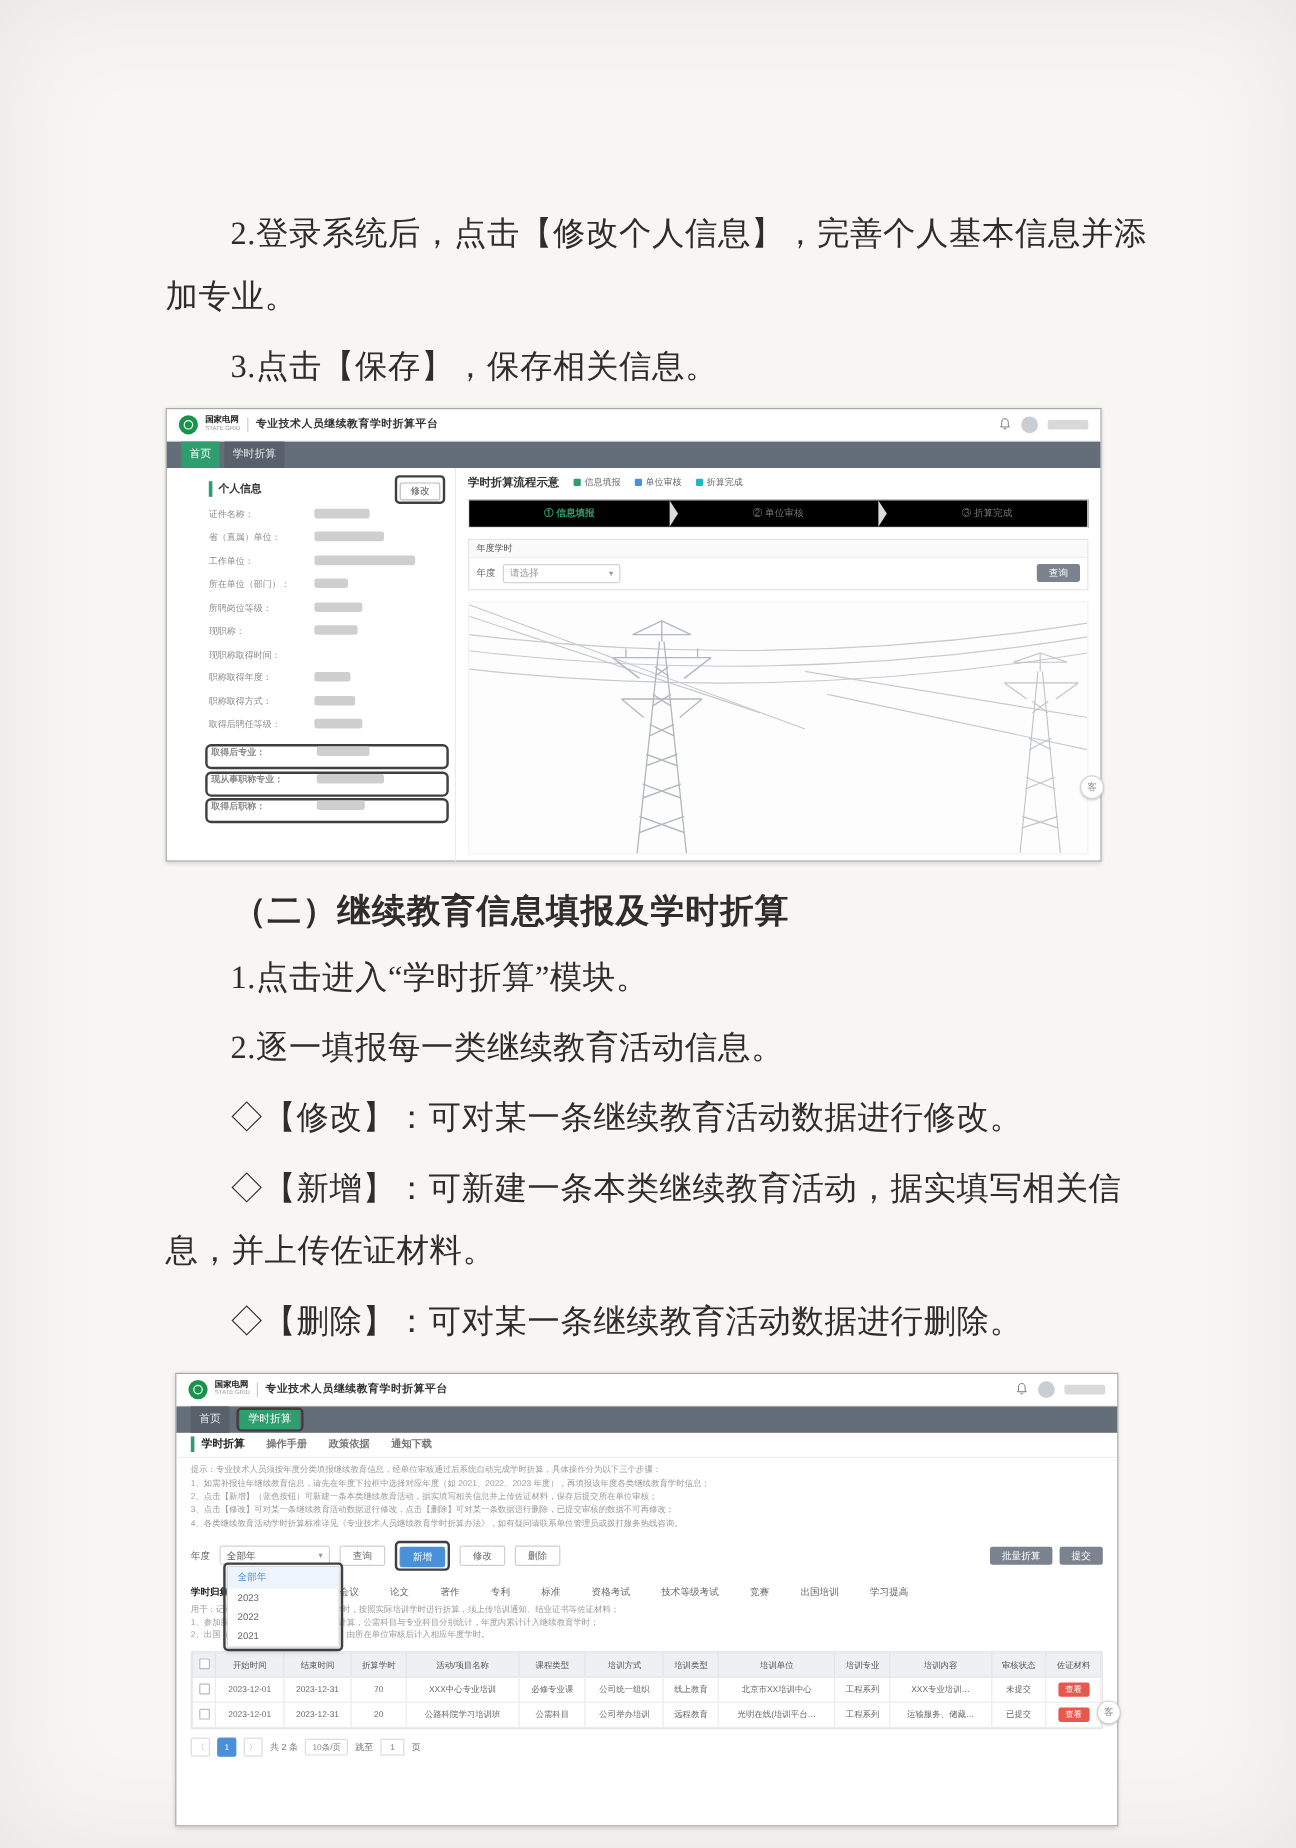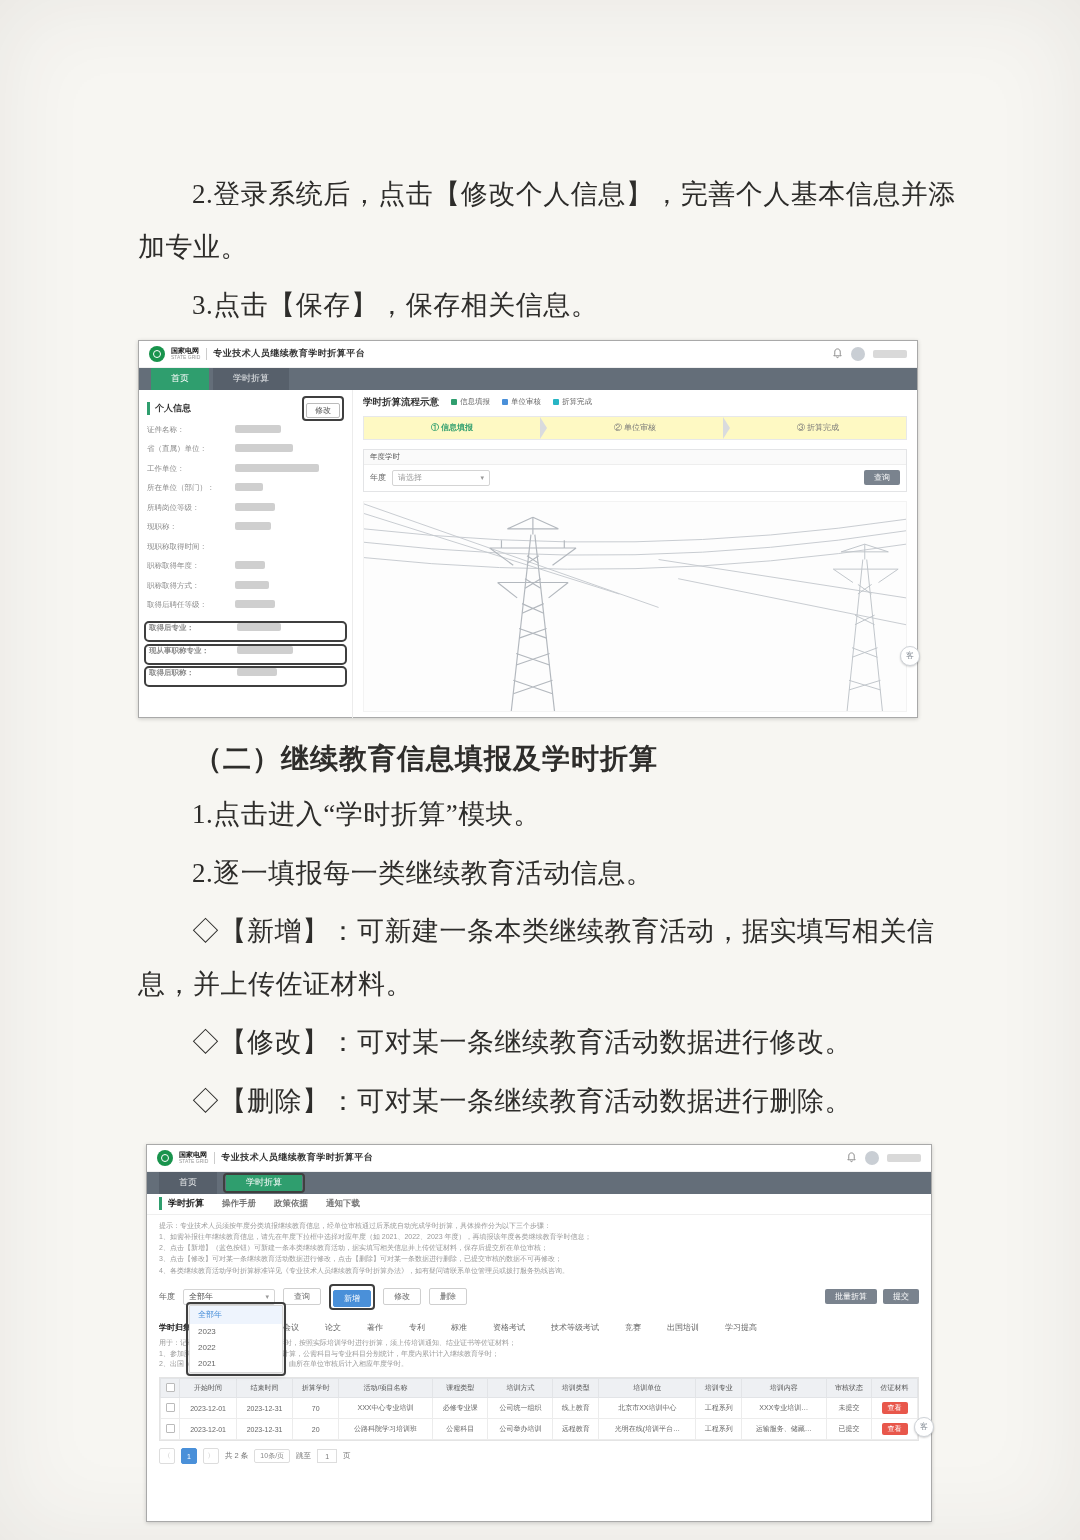--- a/index.html
+++ b/index.html
@@ -21,42 +21,42 @@
   .brand { line-height:1.1; }
   .brand .cn { font-size:7px; font-weight:bold; color:#222; }
   .brand .en { font-size:5px; color:#999; }
   .vdiv { width:1px; height:12px; background:#ccc; }
   .platform { font-size:9px; color:#333; font-weight:bold; letter-spacing:0.5px; }
   .sh-top-right { margin-left:auto; display:flex; align-items:center; gap:8px; }
   .bell { width:11px; height:11px; }
   .avatar { width:14px; height:14px; border-radius:50%; background:#c9ced4; }
   .uname { width:34px; height:8px; background:#d9d9d9; border-radius:2px; }
   .sh-nav { height:22px; background:#646e79; display:flex; align-items:stretch; padding-left:12px; gap:4px; }
-  .tab { font-size:9px; color:#e8eaec; padding:0 20px; display:flex; align-items:center; }
+  .tab { font-size:9px; color:#e8eaec; padding:0 7px; display:flex; align-items:center; }
   .tab.active { background:#2f9e6e; color:#fff; }
   .tab.inactive { background:#57606b; }
   .annot-tab { align-self:center; border:2.5px solid #3f3f3f; border-radius:4px; padding:0 1px; margin-left:2px; }
 
   
-  .s1-body { display:flex; height:328px; }
+  .s1-body { display:flex; height:328px;margin-left:27px; }
   .s1-left { width:214px; border-right:1px solid #ececec; padding:6px 8px; box-sizing:border-box; }
   .pl-head { display:flex; align-items:center; justify-content:space-between; margin-bottom:4px; }
   .pl-title { font-size:9px; font-weight:bold; color:#333; border-left:3px solid #2f9e6e; padding-left:5px; }
   .annot-btn { border:2.5px solid #3f3f3f; border-radius:4px; padding:1px 2px; display:inline-block; }
   .btn-xs { font-size:8px; border:1px solid #bbb; background:#fff; padding:1px 8px; border-radius:2px; color:#555; }
   .frow { display:flex; align-items:flex-start; height:19.5px; }
   .frow.annot { border:2px solid #3f3f3f; border-radius:5px; height:17px; margin:1.5px -3px; padding:0 3px;font-weight:bold; }
   .flabel { font-size:7.5px; color:#8a8a8a; width:88px; flex:none; }
   .redact { height:8px; background:#cfcfcf; border-radius:2px; display:inline-block; }
   .s1-right { flex:1; padding:6px 10px; box-sizing:border-box; display:flex; flex-direction:column; position:relative; }
   .fr-head { display:flex; align-items:center; gap:12px; }
   .fr-title { font-size:9.5px; font-weight:bold; color:#333; }
   .chip { font-size:7.5px; display:flex; align-items:center; gap:3px; color:#666; }
   .chip .dot { width:6px; height:6px; border-radius:1px; display:inline-block; }
-  .stepper { display:flex; margin-top:7px; height:22px; background:#fef9c3; align-items:center; border:1px solid #e7e8ea; }
+  .stepper { display:flex; margin-top:7px; height:22px; background:#000000; align-items:center; border:1px solid #e7e8ea; }
   .step { flex:1; text-align:center; font-size:8px; color:#777; }
   .step.current { color:#2f9e6e; font-weight:bold; }
   .step-sep { width:0; height:0; border-left:7px solid #d9dbde; border-top:11px solid transparent; border-bottom:11px solid transparent; }
   .filter { border:1px solid #e3e4e6; margin-top:9px; }
   .filter-title { font-size:7.5px; color:#555; background:#fafafa; padding:2px 6px; border-bottom:1px solid #eee; }
   .filter-row { display:flex; align-items:center; gap:6px; padding:5px 6px; }
   .lbl { font-size:8px; color:#666; }
   .select { width:98px; height:16px; border:1px solid #d4d4d4; border-radius:2px; font-size:8px; color:#999;
             display:flex; align-items:center; justify-content:space-between; padding:0 5px; background:#fff; box-sizing:border-box; }
   .caret { font-size:7px; color:#999; }
@@ -250,22 +250,22 @@
             </svg>
           </div>
           <div class="float-btn">客</div>
         </div>
       </div>
     </div>
 
     <p class="heading">（二）继续教育信息填报及学时折算</p>
     <p class="para">1.点击进入“学时折算”模块。</p>
     <p class="para">2.逐一填报每一类继续教育活动信息。</p>
+    <p class="para">◇【修改】：可对某一条继续教育活动数据进行修改。</p>
     <p class="para">◇【新增】：可新建一条本类继续教育活动，据实填写相关信息，并上传佐证材料。</p>
-    <p class="para">◇【修改】：可对某一条继续教育活动数据进行修改。</p>
     <p class="para">◇【删除】：可对某一条继续教育活动数据进行删除。</p>
 
     <div class="shot shot2">
       <div class="sh-top">
         <span class="logo"></span>
         <span class="brand">
           <div class="cn">国家电网</div>
           <div class="en">STATE GRID</div>
         </span>
         <span class="vdiv"></span>

